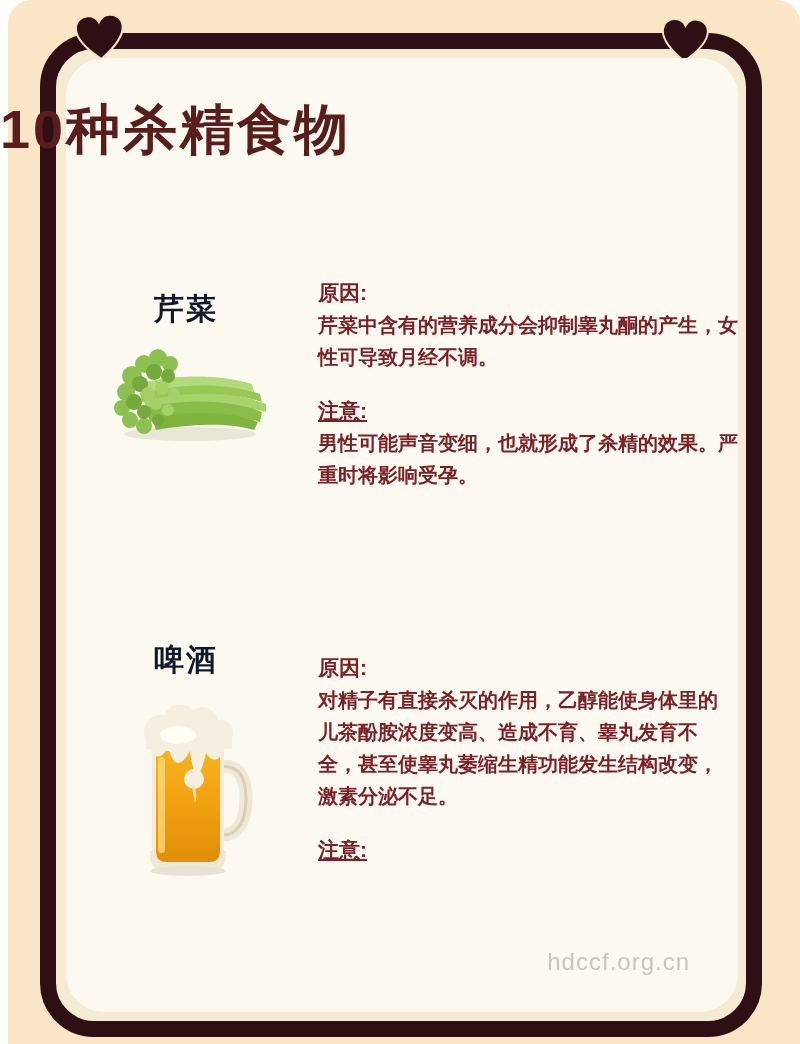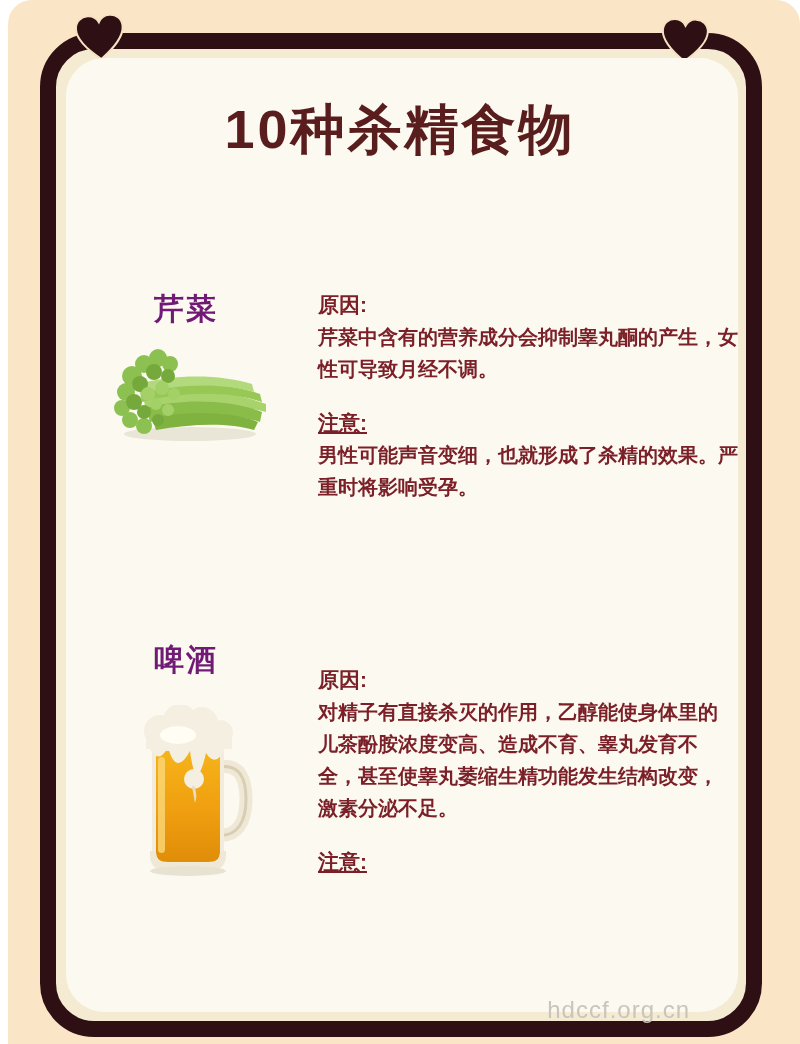--- a/index.html
+++ b/index.html
@@ -30,51 +30,49 @@
     position:absolute;left:66px;top:58px;width:672px;height:954px;
     background:#fcfaf0;
     border-radius:38px;
   }
   .heart{position:absolute;}
   .heart-left{left:74px;top:11px;width:52px;height:54px;transform:rotate(-4deg);}
   .heart-right{left:660px;top:15px;width:50px;height:52px;transform:rotate(2deg);}
   .title{
     position:absolute;left:0;top:98px;width:100%;
     margin:0;
-    text-align:center;
     font-size:54px;line-height:62px;
     font-weight:bold;
     letter-spacing:3px;
     color:#5a1d1e;
   }
   .food-label{
     position:absolute;
-    font-size:30px;font-weight:bold;color:#701a75;
+    font-size:30px;font-weight:bold;color:#0f172a;
     letter-spacing:2px;
   }
   .label-1{left:154px;top:289px;}
   .label-2{left:154px;top:640px;}
   .food-img{position:absolute;}
   .celery-img{left:110px;top:338px;width:164px;height:108px;}
   .beer-img{left:136px;top:705px;width:118px;height:182px;}
   .text-block{
     position:absolute;
     color:#7b2028;
     font-size:20px;font-weight:bold;
     line-height:32px;
     letter-spacing:0px;
-    margin-top:12px;
   }
   .tb-1{left:318px;top:277px;width:424px;}
   .tb-2{left:318px;top:652px;width:412px;}
   .text-block p{margin:0;}
   .block-label{font-size:21px;}
   .note-label{margin-top:22px;text-decoration:underline;}
   .watermark{
-    position:absolute;left:400px;top:996px;width:290px;
+    position:absolute;left:400px;top:948px;width:290px;
     text-align:right;
     font-size:24px;font-weight:normal;
     color:#c8c5bc;
     letter-spacing:1px;
   }
 </style>
 </head>
 <body>
 
 <div class="canvas">

